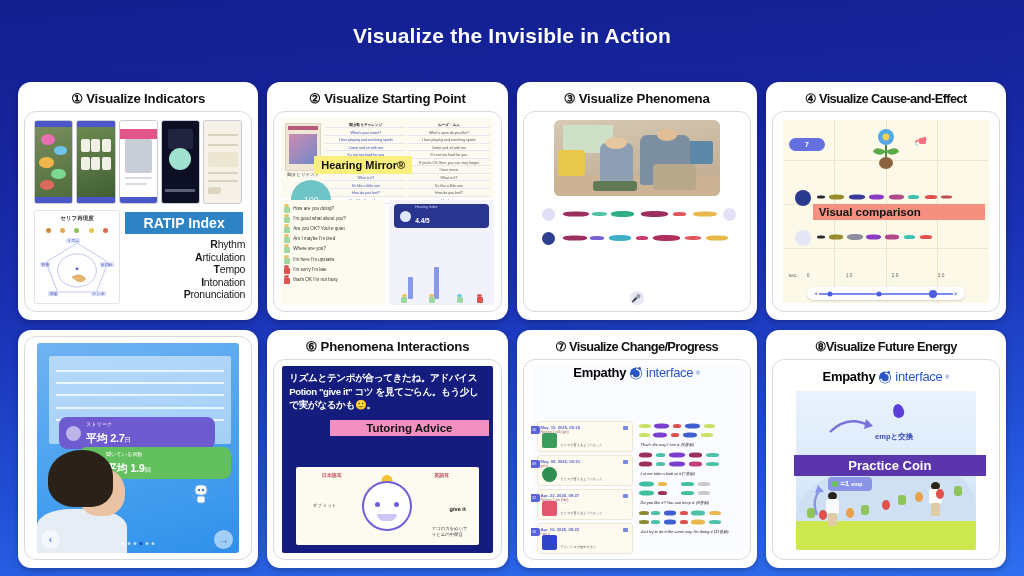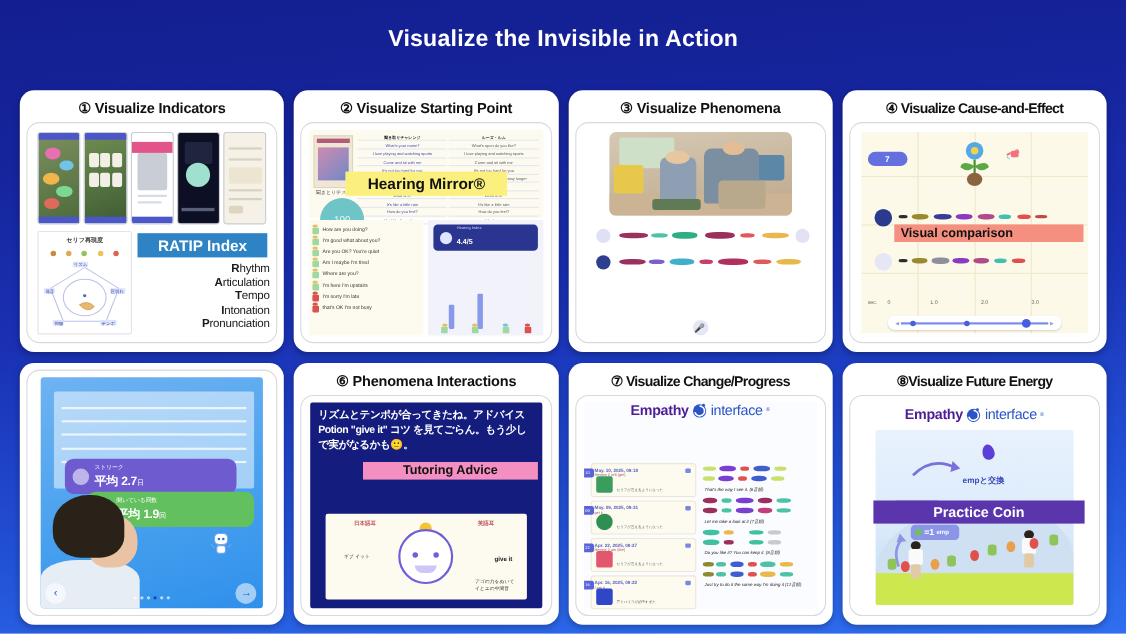--- a/index.html
+++ b/index.html
@@ -86,22 +86,22 @@
   .c2jp{position:absolute;left:6px;top:54px;font-size:4.5px;color:#444;}
   .c2circle{position:absolute;left:10px;top:62px;width:40px;height:40px;border-radius:50%;background:#6ec4c7;color:#eaf7f7;font-size:9px;display:flex;align-items:center;justify-content:center;}
   .c2pct{position:absolute;left:52px;top:92px;font-size:4.5px;color:#777;}
   .c2table{flex:1;margin:4px 4px 4px 0;}
   .c2row{display:flex;gap:2px;height:6.4px;margin-bottom:1.2px;}
   .c2cell{flex:1;font-size:3.6px;color:#3a49b8;border-bottom:1px solid #e6e6ee;text-align:center;line-height:6px;overflow:hidden;white-space:nowrap;}
   .c2cell.h{color:#222;font-weight:bold;}
   .c2cell.r{color:#555;}
 
   .hearing-badge{
-    left:40px;top:44px;background:#fbf07e;color:#111;font-size:14px;
-    padding:3px 20px;
+    left:40px;top:44px;background:#fbf07e;color:#111;font-size:11px;
+    padding:3px 7px;
   }
   .c2lower{position:absolute;left:7px;right:7px;top:88px;bottom:6px;display:flex;gap:4px;}
   .c2chat{width:104px;background:#fdfbef;position:relative;padding:3px 2px;box-sizing:border-box;}
   .chatline{display:flex;align-items:center;gap:3px;height:10.2px;}
   .chatav{width:7px;height:9px;flex:0 0 7px;position:relative;}
   .chatav .hd{position:absolute;top:0;left:1px;width:5px;height:3px;border-radius:50%;}
   .chatav .bd{position:absolute;top:3px;left:0.5px;width:6px;height:6px;background:#9fd8a0;border-radius:1px;}
   .chattx{font-size:4.6px;color:#333;white-space:nowrap;}
   .c2panelwrap{flex:1;background:#f2f3fa;position:relative;}
   .c2panel{position:absolute;left:5px;right:5px;top:4px;height:24px;background:#2a3590;border-radius:4px;display:flex;align-items:center;padding-left:6px;box-sizing:border-box;gap:4px;}
@@ -183,21 +183,21 @@
   .c6face{position:absolute;left:50%;top:14px;transform:translateX(-50%);width:46px;height:46px;border-radius:50%;border:2px solid #6f5fd8;background:#fff;}
   .c6face .eye{position:absolute;top:42%;width:5px;height:5px;border-radius:50%;background:#6f5fd8;}
   .c6face .mouth{position:absolute;left:28%;bottom:18%;width:44%;height:7px;border-radius:0 0 18px 18px;background:#cfc6f7;}
   .c6bulb{position:absolute;left:50%;top:8px;transform:translateX(-50%);width:11px;height:11px;border-radius:50%;background:#f5c330;}
   .c6side{position:absolute;font-size:4.4px;color:#333;}
   .c6give{position:absolute;font-size:5.6px;font-weight:bold;color:#111;}
 
   
   .c7wrap{position:absolute;left:7px;right:7px;top:5px;bottom:5px;background:#fbfcff;overflow:hidden;}
   .logo{display:flex;align-items:center;justify-content:center;gap:3px;}
-  .logo .t1{font-size:13px;color:#4c1d95;font-weight:bold;letter-spacing:-.3px;}
+  .logo .t1{font-size:13px;color:#000000;font-weight:bold;letter-spacing:-.3px;}
   .logo .t2{font-size:13px;color:#2a55c7;letter-spacing:-.3px;}
   .logo .sup{font-size:5px;color:#2a55c7;vertical-align:super;}
   .spiral{width:14px;height:14px;}
   .journal-badge{left:6px;top:34px;right:2px;background:#8e2b4a;color:#fff;font-size:12.6px;text-align:center;padding:3px 0;letter-spacing:-.3px;}
   .c7cols{position:absolute;left:6px;right:4px;top:56px;bottom:4px;display:flex;gap:4px;}
   .c7left{width:96px;}
   .c7entry{background:#fdfbef;border:1px solid #eee7d4;border-radius:3px;margin-bottom:3px;height:31px;position:relative;padding:3px;box-sizing:border-box;}
   .c7entry .tag{position:absolute;left:-9px;top:4px;width:11px;height:8px;background:#5a63d8;border-radius:2px;color:#fff;font-size:3.6px;display:flex;align-items:center;justify-content:center;}
   .c7entry .dt{font-size:4.2px;color:#5c62c8;font-weight:bold;}
   .c7entry .st{font-size:3.4px;color:#a05a6a;}

